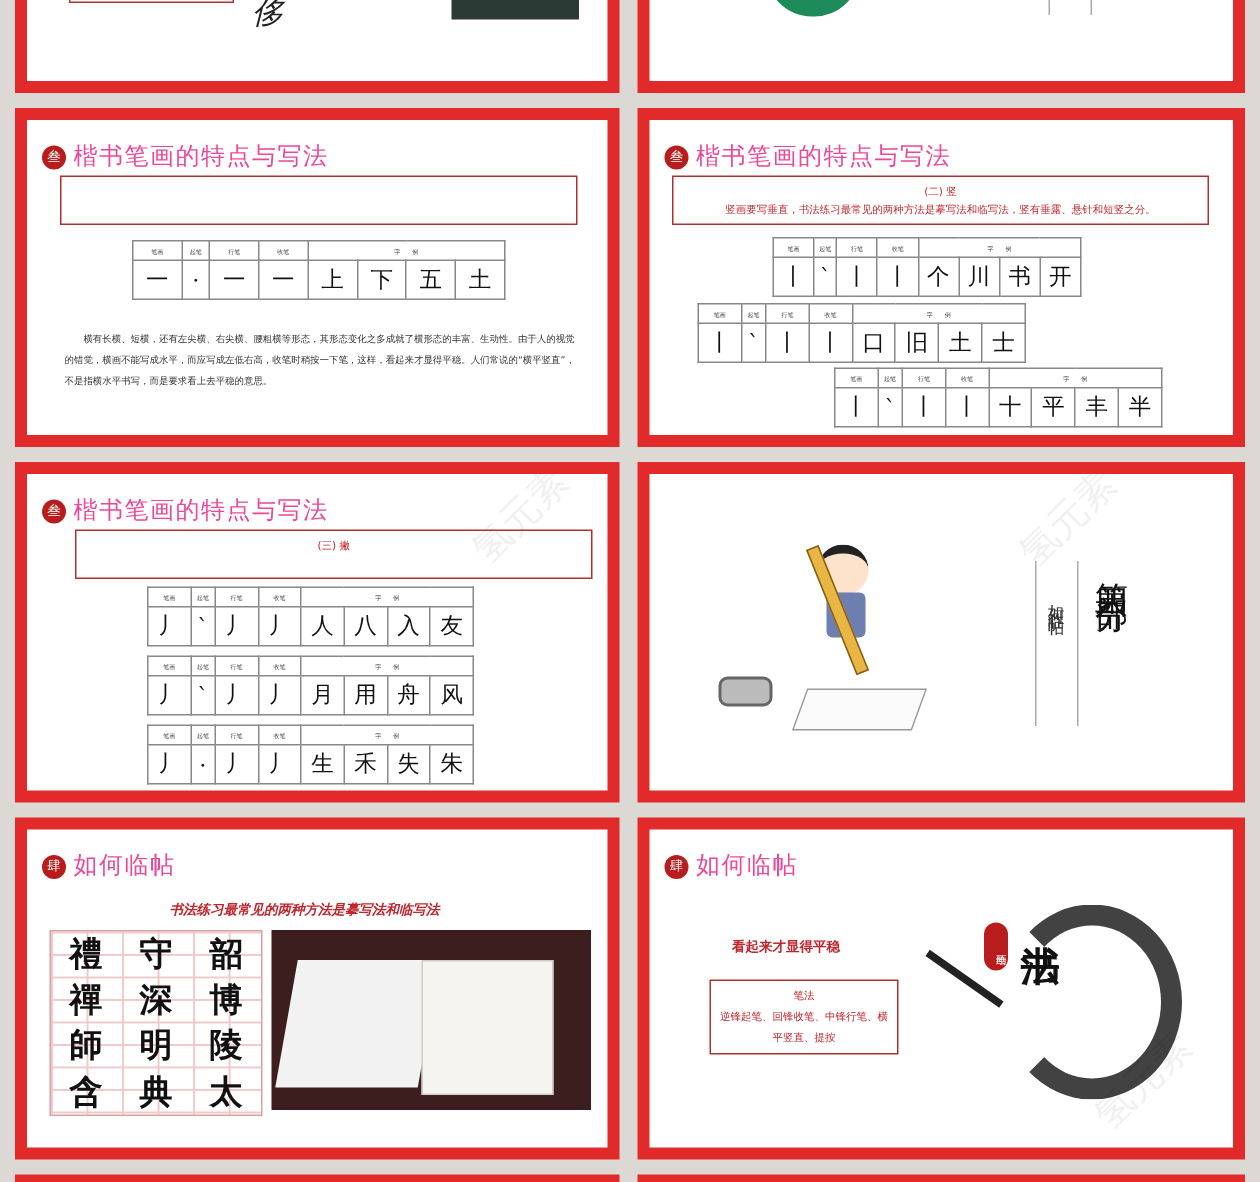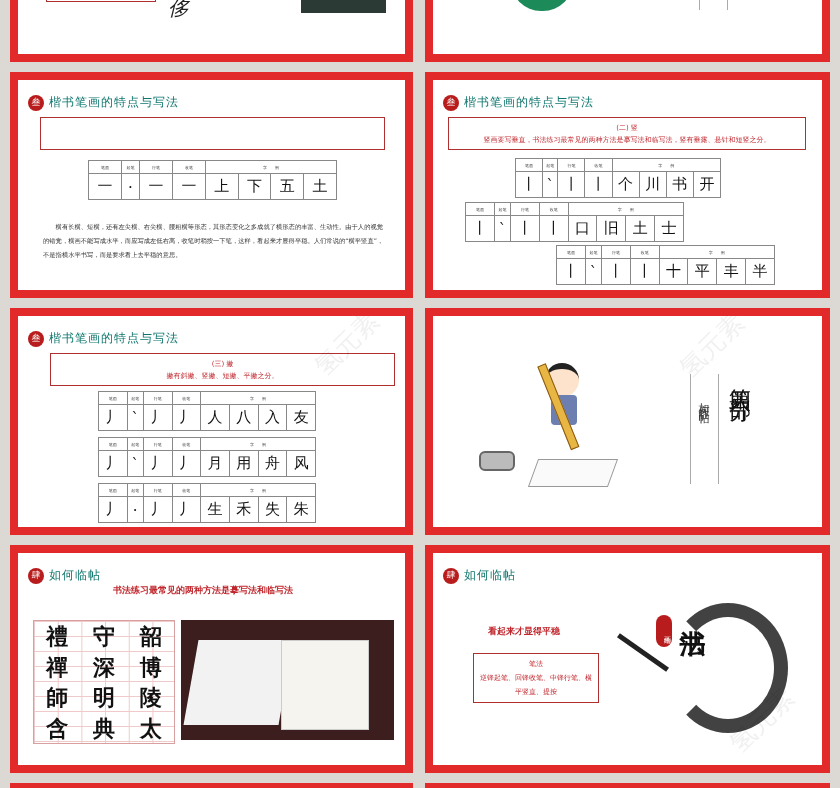--- a/index.html
+++ b/index.html
@@ -2,21 +2,21 @@
 <html><head>
 <meta charset="utf-8">
 <style>
   * { box-sizing: border-box; margin: 0; padding: 0; }
   html, body { width: 840px; height: 788px; overflow: hidden; background: #dcd9d5; }
   body { position: relative; font-family: "DejaVu Serif", serif; }
   .slide { position: absolute; background: #e22a2a; padding: 8px; overflow: hidden; }
   .slide-inner { position: relative; width: 100%; height: 100%; background: #fff; overflow: hidden; }
   .hdr { position: absolute; left: 10px; top: 14px; display: flex; align-items: center; gap: 5px; }
   .badge { width: 16px; height: 16px; border-radius: 50%; background: #b81c1c; color: #fff; font-size: 9px; display: flex; align-items: center; justify-content: center; font-family: "DejaVu Sans", sans-serif; }
-  .hdr-title { font-size: 12px; color: #0f766e; letter-spacing: 1px; }
+  .hdr-title { font-size: 16px; color: #ec4899; letter-spacing: 1px; }
   .notebox { position: absolute; border: 1px solid #b03030; text-align: center; color: #c0272d; font-family: "DejaVu Sans", sans-serif; font-size: 7px; line-height: 12px; padding: 2px 4px; }
   .stroke-table { position: absolute; border-collapse: collapse; font-family: "DejaVu Serif", serif; background: #fff; }
   .stroke-table td { border: 1px solid #888; text-align: center; }
   .stroke-table .h td { font-size: 4px; height: 13px; color: #444; font-family: "DejaVu Sans", sans-serif; }
   .stroke-table .b td { font-size: 15px; height: 26px; color: #111; }
   .para { position: absolute; font-family: "DejaVu Sans", sans-serif; font-size: 6.3px; line-height: 14px; color: #333; text-indent: 2em; }
   .vtext { writing-mode: vertical-rl; }
   .red-title { position: absolute; font-family: "DejaVu Sans", sans-serif; font-weight: bold; color: #c0272d; font-size: 9px; }
   .grid-sample { position: absolute; display: grid; grid-template-columns: repeat(3, 1fr); border: 1px solid #d9a0a0;
     background-image: linear-gradient(#f0caca 1px, transparent 1px), linear-gradient(90deg, #f0caca 1px, transparent 1px);
@@ -158,21 +158,20 @@
 </div>
 
 <div class="slide" style="left:10px; top:308px; width:403px; height:227px;">
   <div class="slide-inner">
     <div class="hdr">
       <span class="badge">叁</span>
       <span class="hdr-title">楷书笔画的特点与写法</span>
     </div>
     <div class="notebox" style="left:32px; top:37px; width:345px; height:33px; padding-top:4px;">
       <div>(三) 撇</div>
-      <div>撇有斜撇、竖撇、短撇、平撇之分。</div>
     </div>
     <table class="stroke-table" style="left:80px; top:75px; width:218px;">
       <tbody>
           <tr class="h">
             <td>笔画</td>
             <td>起笔</td>
             <td>行笔</td>
             <td>收笔</td>
             <td colspan="4">字　　例</td>
           </tr>
@@ -250,21 +249,21 @@
     <div class="watermark" style="left:240px; top:12px;">氢元素</div>
   </div>
 </div>
 
 <div class="slide" style="left:10px; top:545px; width:403px; height:228px;">
   <div class="slide-inner">
     <div class="hdr">
       <span class="badge">肆</span>
       <span class="hdr-title">如何临帖</span>
     </div>
-    <div class="red-title" style="left:95px; top:31px;">书法练习最常见的两种方法是摹写法和临写法</div>
+    <div class="red-title" style="left:95px; top:47px;font-style:italic;">书法练习最常见的两种方法是摹写法和临写法</div>
     <div class="grid-sample" style="left:15px; top:67px; width:142px; height:124px;">
       <span>禮</span>
         <span>守</span>
         <span>韶</span>
       <span>禪</span>
         <span>深</span>
         <span>博</span>
       <span>師</span>
         <span>明</span>
         <span>陵</span>

